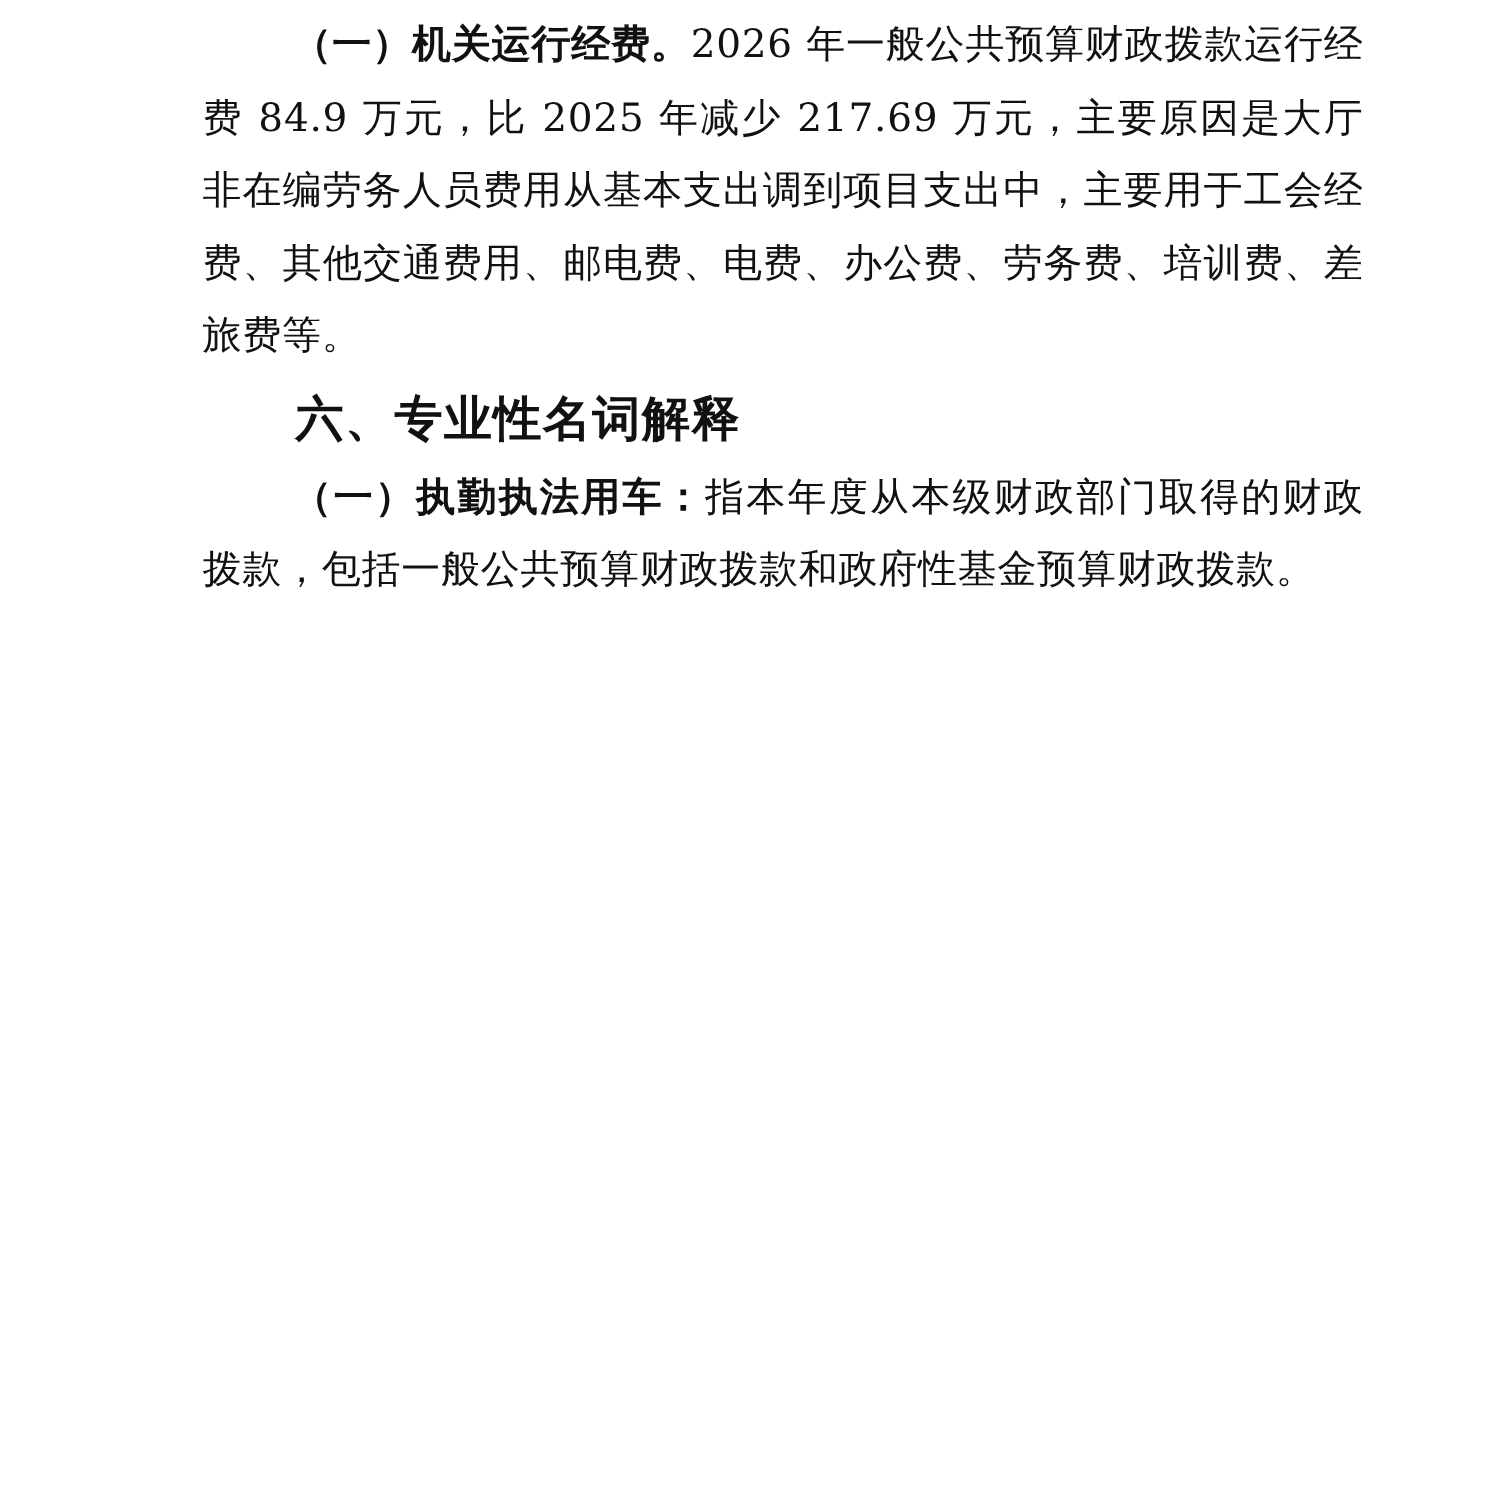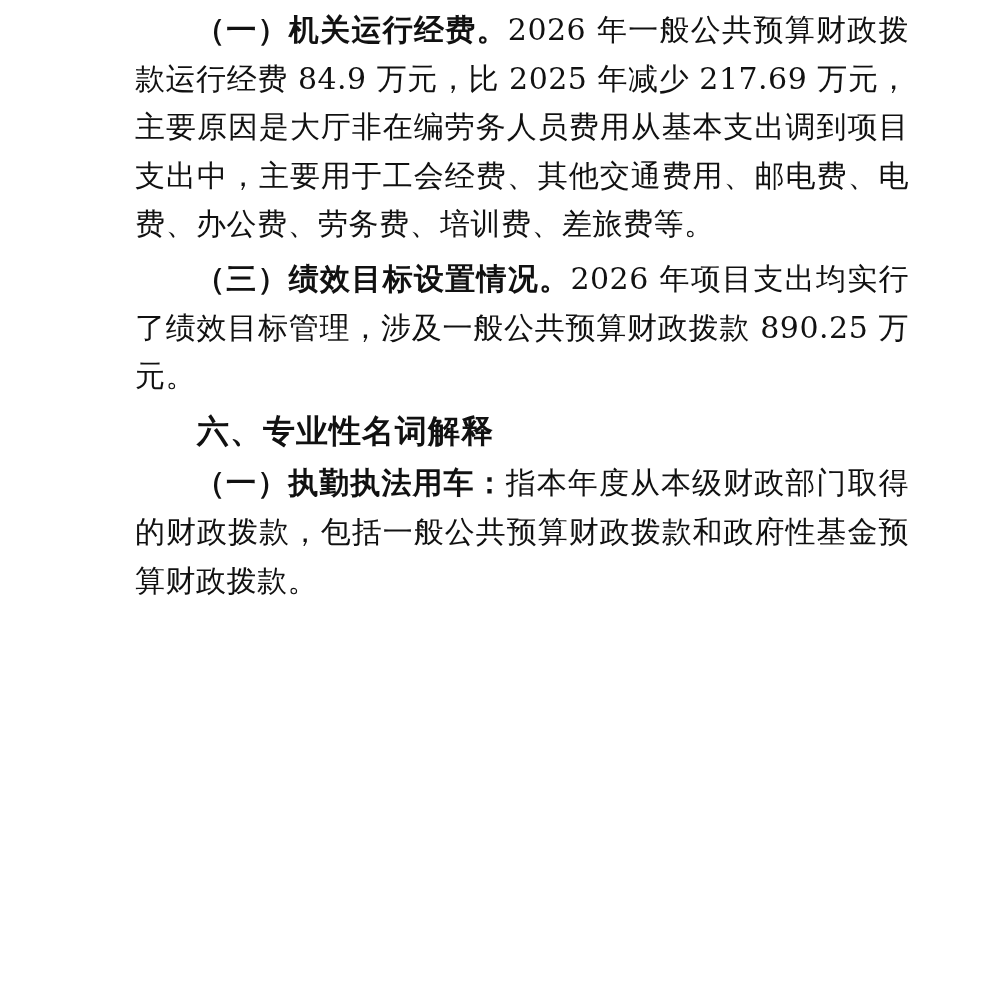--- a/index.html
+++ b/index.html
@@ -16,21 +16,21 @@
     color: #111111;
   }
   .page {
     position: absolute;
     left: 135px;
     top: 6px;
     width: 774px;
   }
   p.para {
     margin: 0 0 6px 0;
-    font-size: 30px;
+    font-size: 26px;
     line-height: 48.6px;
     text-align: justify;
     text-justify: inter-character;
     text-indent: 60px;
     letter-spacing: 0.5px;
   }
   p.para .lead {
     font-weight: bold;
   }
   h2.heading {
@@ -44,20 +44,19 @@
   }
 </style>
 </head>
 <body>
 
 <div class="page">
 
   <p class="para"><span class="lead">（一）机关运行经费。</span><span class="body-text">2026 年一般公共预算财政拨款运行经费 84.9 万元，比 2025 年减少 217.69 万元，主要原因是大厅非在编劳务人员费用从基本支出调到项目支出中，主要用于工会经费、其他交通费用、邮电费、电费、办公费、劳务费、培训费、差旅费等。</span></p>
 
 
-  <p class="para"><span class="lead">（三）绩效目标设置情况。</span><span class="body-text">2026 年项目支出均实行了绩效目标管理，涉及一般公共预算财政拨款 890.25 万元。</span></p>
 
 
   <h2 class="heading">六、专业性名词解释</h2>
 
   <p class="para"><span class="lead">（一）执勤执法用车：</span><span class="body-text">指本年度从本级财政部门取得的财政拨款，包括一般公共预算财政拨款和政府性基金预算财政拨款。</span></p>
 
 </div>
 
 </body></html>

